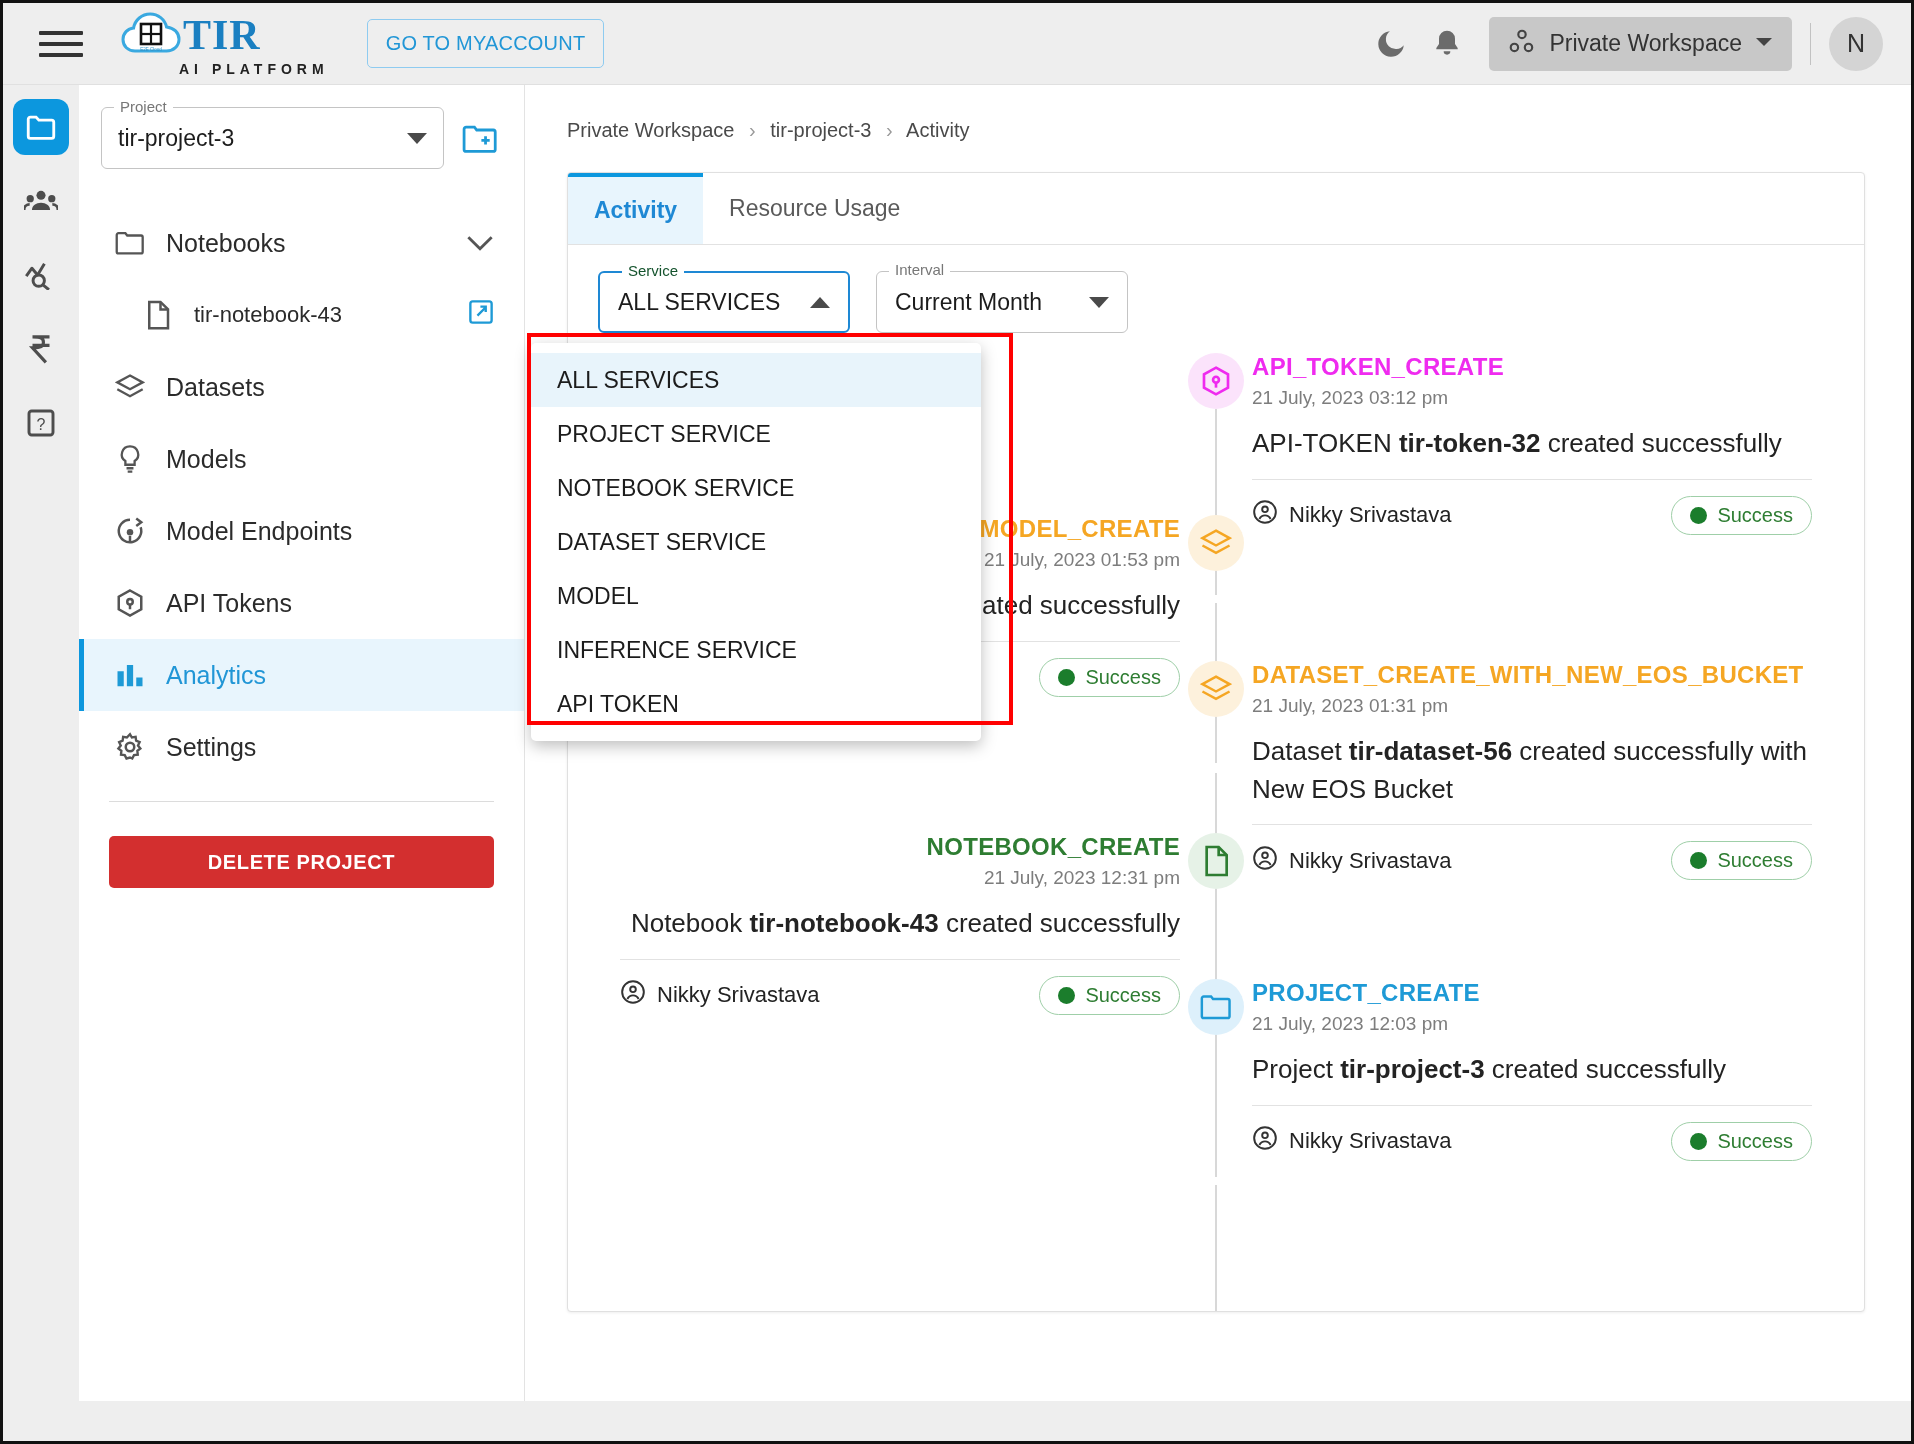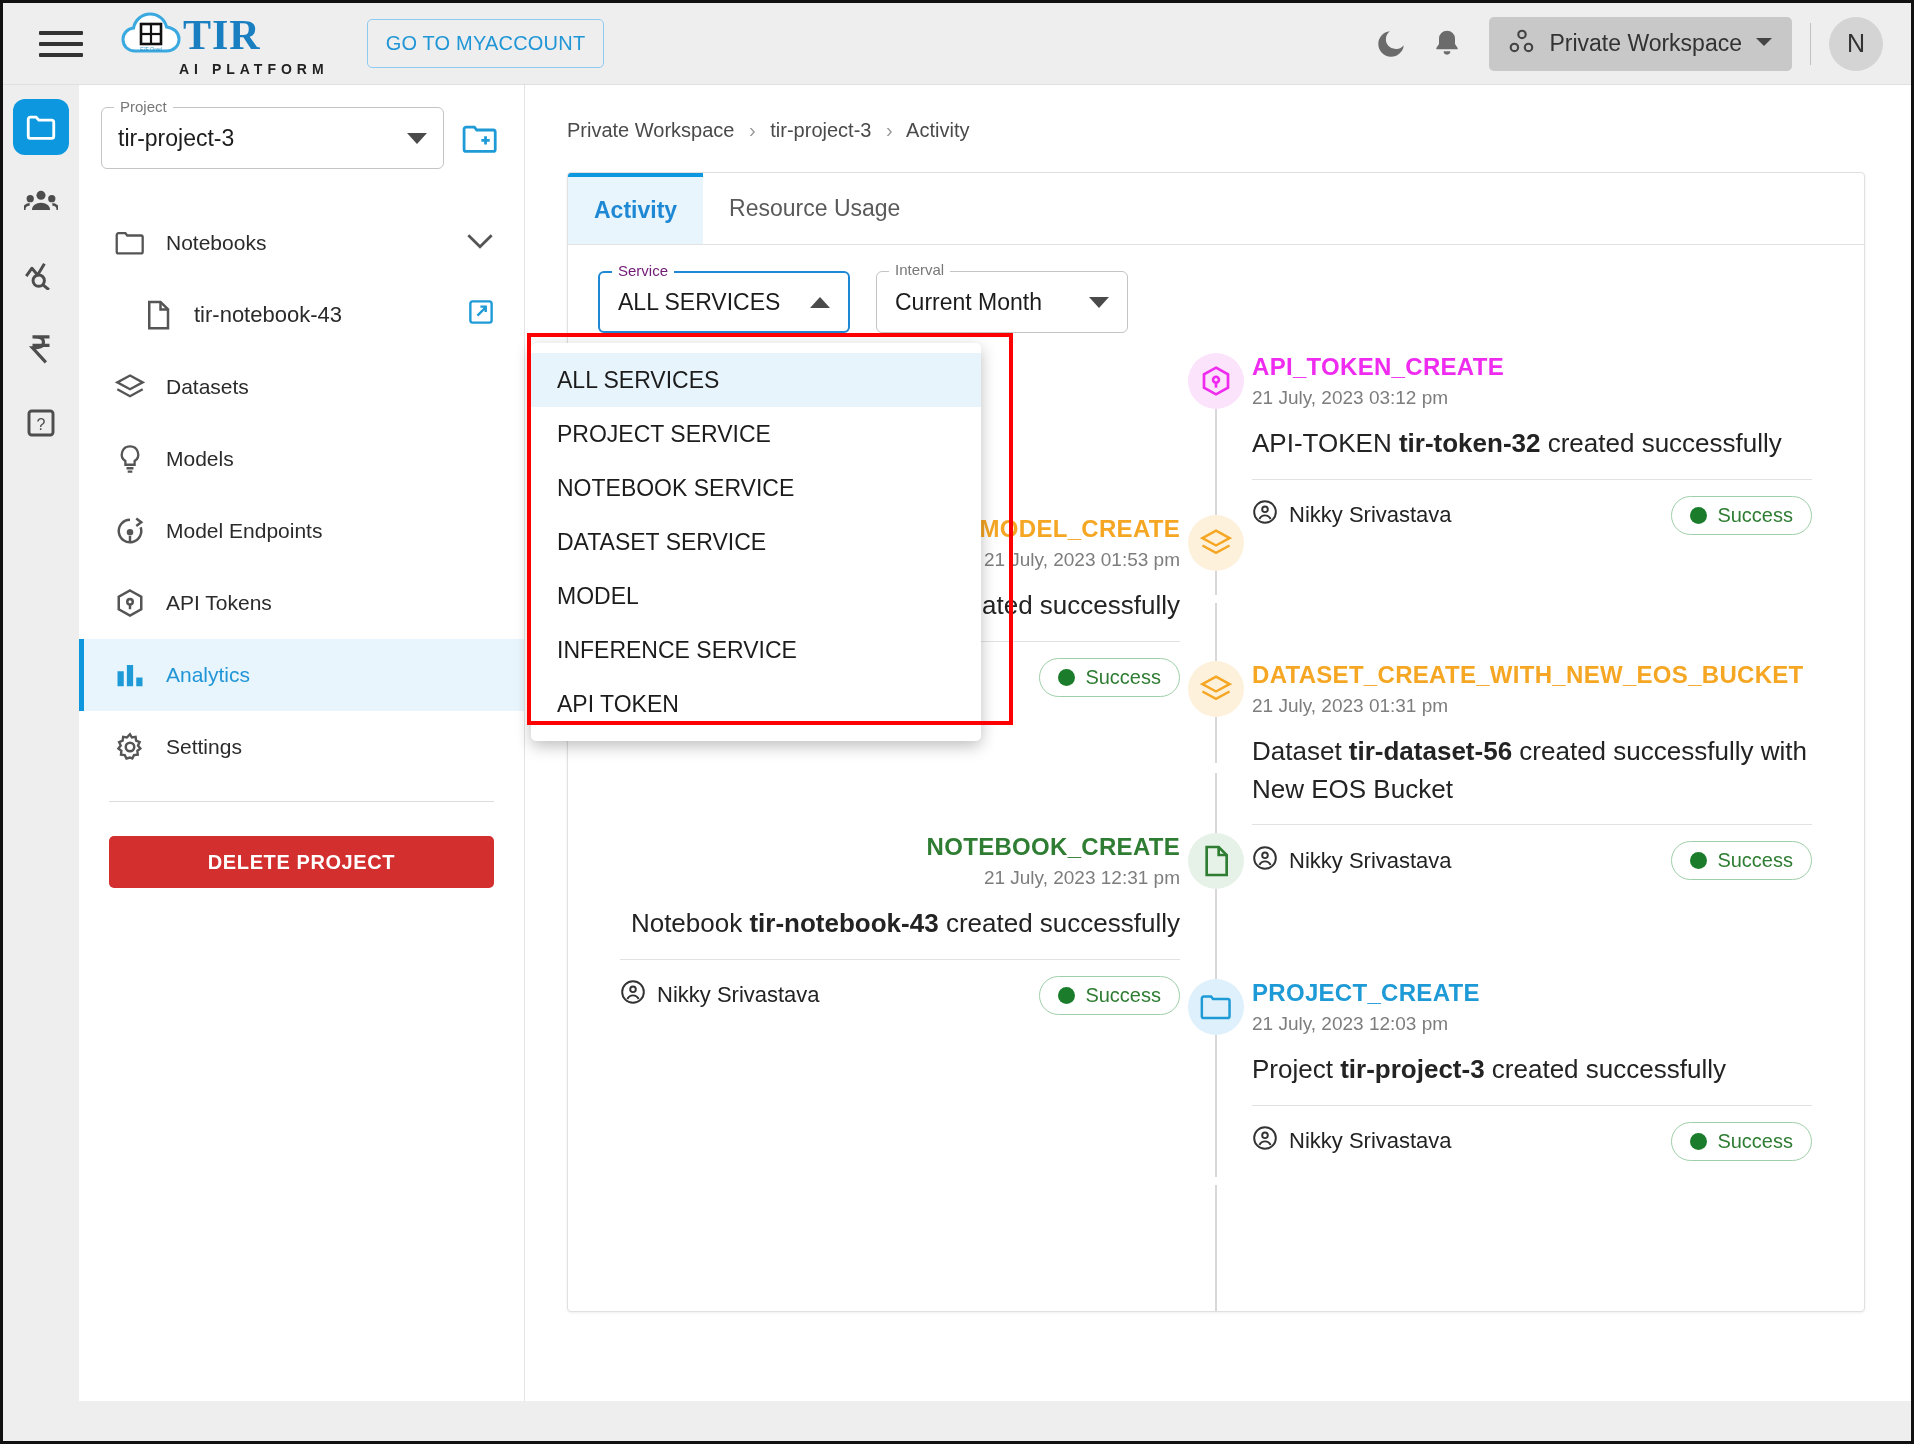--- a/index.html
+++ b/index.html
@@ -98,21 +98,21 @@
   .caret-down { margin-left: auto; width: 0; height: 0;
     border-left: 10px solid transparent; border-right: 10px solid transparent;
     border-top: 11px solid #4a4a4a; }
   .new-project-icon { width: 44px; height: 48px; display:flex; align-items:center;
     justify-content:center; margin-top: 8px; cursor: pointer; }
 
   .nav-list { margin-top: 38px; }
   .nav-item {
     display: flex; align-items: center; gap: 20px;
     height: 72px; padding: 0 30px; cursor: pointer;
-    font-size: 21px; color: #2b2b2b;
+    font-size: 25px; color: #2b2b2b;
     border-left: 5px solid transparent;
   }
   .nav-item .nav-ico { width: 32px; display: flex; align-items: center; justify-content: center; }
   .nav-item.active { background: #e8f5fd; border-left-color: #0c97de; color: #2196d6; }
   .nav-item.child { padding-left: 58px; font-size: 22px; }
   .nav-chevron { margin-left: auto; }
   .ext-link-ico { margin-left: auto; cursor: pointer; }
   .nav-divider { height: 1px; background: #dcdcdc; margin: 18px 30px 0 30px; }
   .delete-btn {
     margin: 34px 30px 0 30px; height: 52px;
@@ -143,21 +143,21 @@
   .tab.active { background: #e8f5fd; color: #1e88d4; font-weight: 700;
     border-top: 4px solid #0c97de; }
 
   .filters { display: flex; gap: 26px; padding: 26px 30px 0 30px; }
   .field { position: relative; height: 62px; border-radius: 6px; display: flex;
     align-items: center; padding: 0 18px; cursor: pointer; background: #fff; }
   .field.service { width: 252px; border: 2px solid #1e88d4; }
   .field.interval { width: 252px; border: 1px solid #c4c4c4; }
   .field-legend { position: absolute; top: -11px; left: 12px; background: #fff;
     padding: 0 6px; font-size: 15px; }
-  .field.service .field-legend { color: #701a75; }
+  .field.service .field-legend { color: #14532d; margin-left: 10px; }
   .field.interval .field-legend { color: #777; }
   .field-value { font-size: 23px; color: #1c1c1c; }
   .caret-up { margin-left: auto; width: 0; height: 0;
     border-left: 10px solid transparent; border-right: 10px solid transparent;
     border-bottom: 11px solid #4a4a4a; }
 
   
   .timeline { position: relative; margin-top: 20px; height: 940px; }
   .tl-row { position: absolute; display: flex; width: 100%; }
   .tl-half { width: 50%; }

